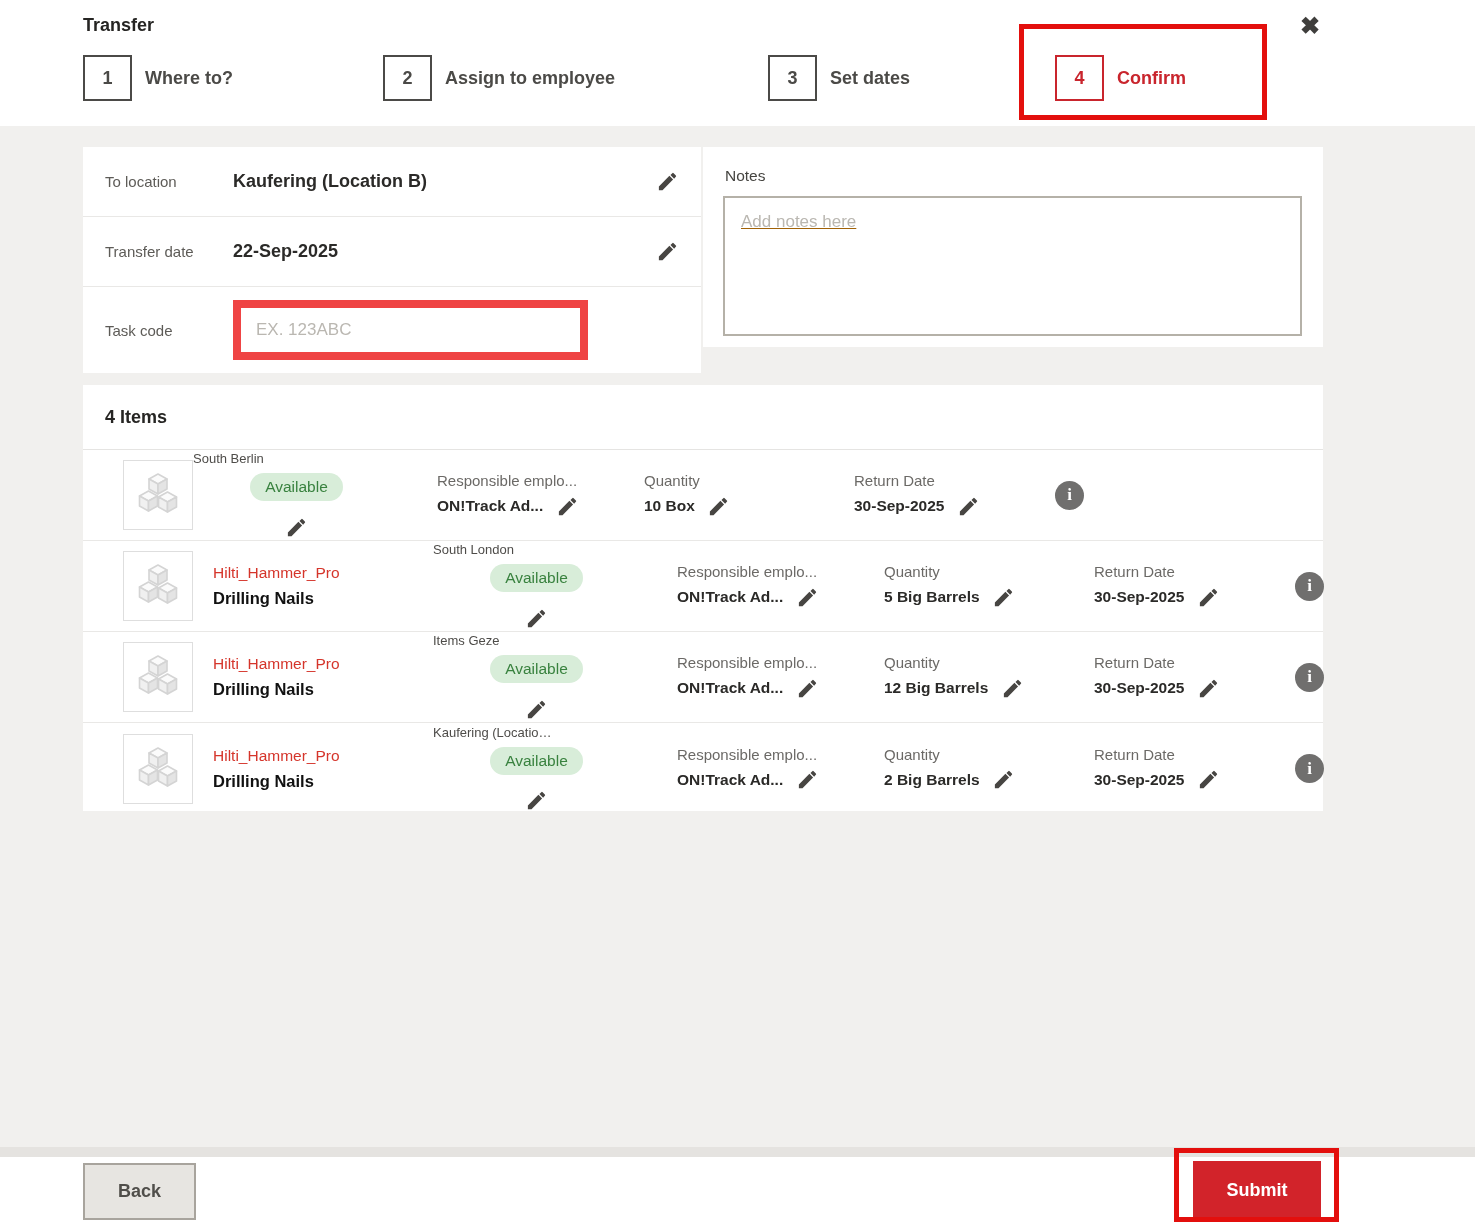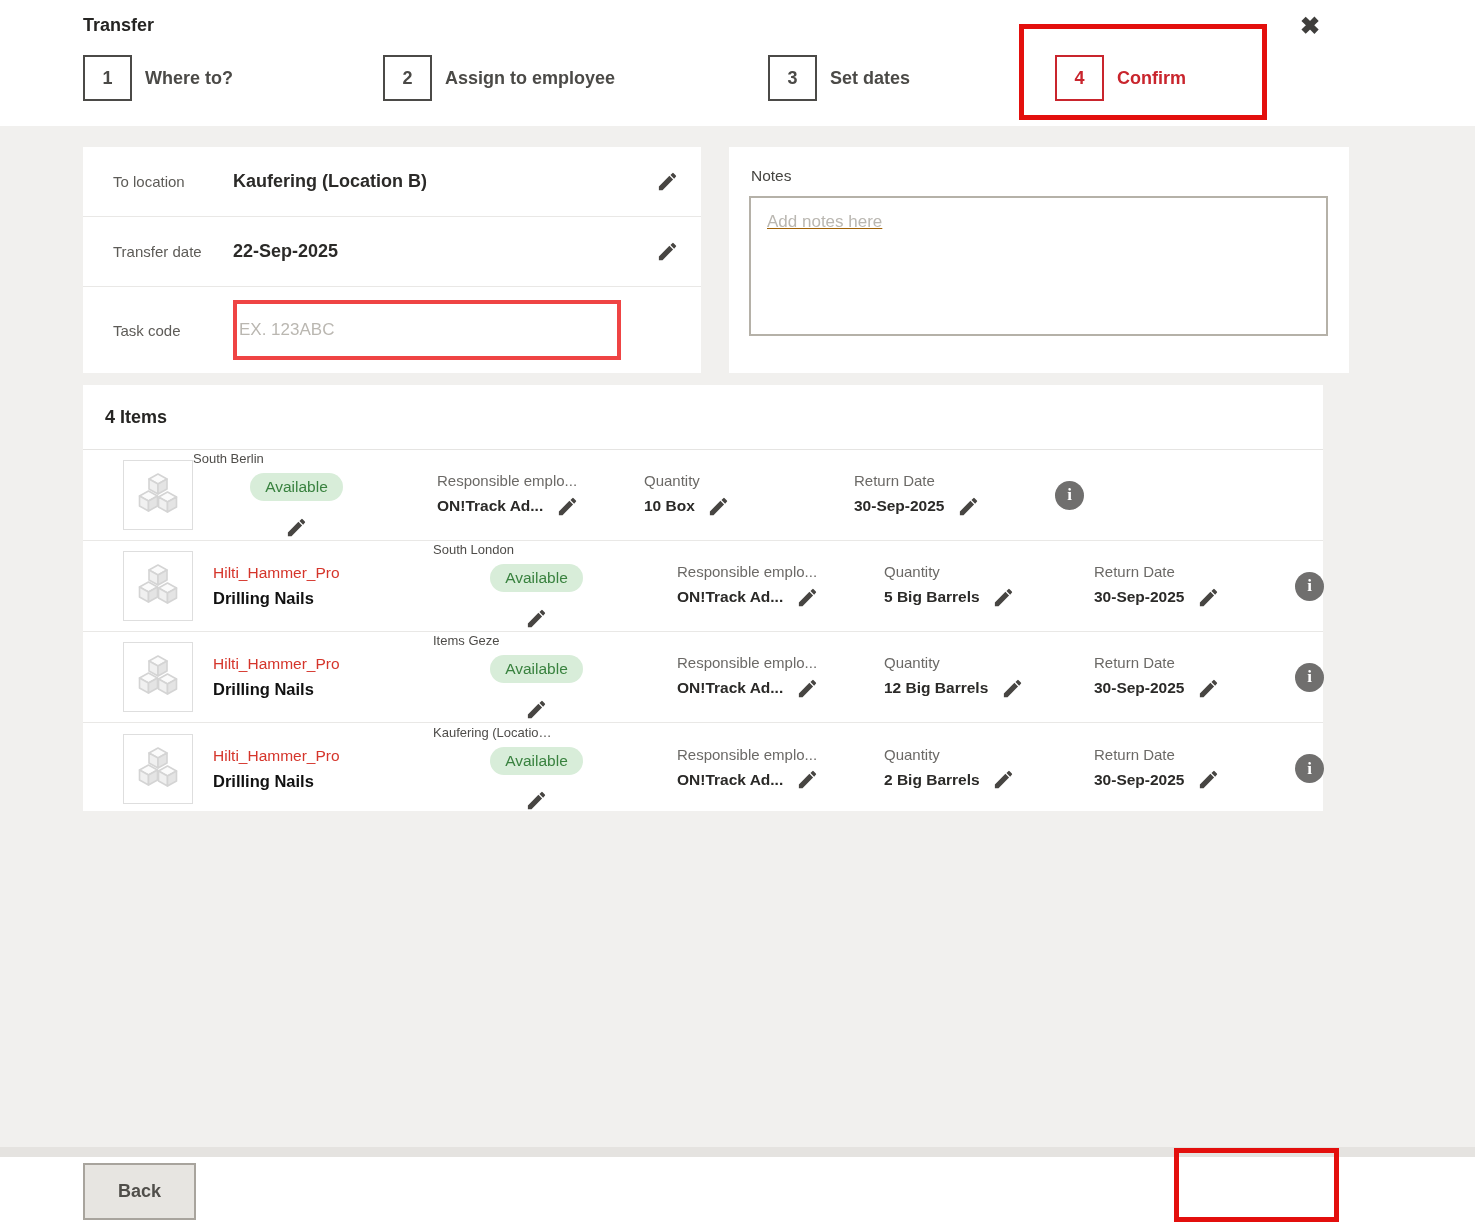--- a/index.html
+++ b/index.html
@@ -21,29 +21,29 @@
   .step.active .numbox { border-color:#c9252d; color:#c9252d; }
   .step.active .steplabel { color:#c9252d; }
   .red-underline { position:absolute; left:83px; top:126px; width:1240px; height:5px; background:#c02125; }
 
   
   .content-bg { position:absolute; left:0; top:126px; width:1475px; height:1021px; background:#f1f0ee; }
   .card { position:absolute; background:#ffffff; }
   .form-card { left:83px; top:147px; width:618px; height:226px; }
   .form-row { position:relative; height:70px; border-bottom:1px solid #e9e8e6; display:flex; align-items:center; }
   .form-row:last-child { border-bottom:none; height:86px; }
-  .form-label { width:150px; padding-left:30px; font-size:15px; color:#5d5b57; flex:none; }
+  .form-label { width:150px; padding-left:22px; font-size:15px; color:#5d5b57; flex:none; }
   .form-value { font-size:18px; font-weight:bold; color:#2b2a28; flex:1; }
   .pencil { width:24px; height:24px; flex:none; display:inline-flex; align-items:center; justify-content:center; cursor:pointer; }
   .form-row .pencil { margin-right:22px; }
-  .taskcode-input { width:388px; height:60px; border:4px solid #ef4444; background:#fff; font-size:17px;
-                    font-family:"Liberation Sans",sans-serif; padding:0 2px; color:#2b2a28; outline:none; }
+  .taskcode-input { width:355px; height:60px; border:8px solid #ef4444; background:#fff; font-size:17px;
+                    font-family:"Liberation Sans",sans-serif; padding:0 15px; color:#2b2a28; outline:none; }
   .taskcode-input::placeholder { color:#bab7b1; }
 
-  .notes-card { left:729px; top:147px; width:620px; height:226px; }
+  .notes-card { left:703px; top:147px; width:620px; height:200px; }
   .notes-label { position:absolute; left:22px; top:20px; font-size:15.5px; color:#454440; }
   .notes-area { position:absolute; left:20px; top:49px; width:579px; height:140px; border:2px solid #b5b1a8;
                 font-size:17px; font-family:"Liberation Sans",sans-serif; padding:14px 16px; color:#a16207; resize:none; outline:none;text-decoration:underline; }
   .notes-area::placeholder { color:#bab7b1; }
 
   
   .items-card { left:83px; top:385px; width:1240px; height:426px; }
   .items-header { height:65px; display:flex; align-items:center; padding-left:22px;
                   font-size:18px; font-weight:bold; color:#262523; border-bottom:1px solid #e5e4e2; }
   .item-row { height:91px; border-bottom:1px solid #e9e8e6; display:flex; align-items:center; }
@@ -396,17 +396,18 @@
           </span>
         </div>
       </div>
       <div class="info-btn">i</div>
     </div>
   </div>
 
   <div class="footer-strip"></div>
   <div class="footer"></div>
   <button class="back-btn">Back</button>
+  <button class="submit-btn">Submit</button>
 
   <div class="annotation anno-step"></div>
   <div class="annotation anno-submit"></div>
 
 </div>
 
 </body></html>

